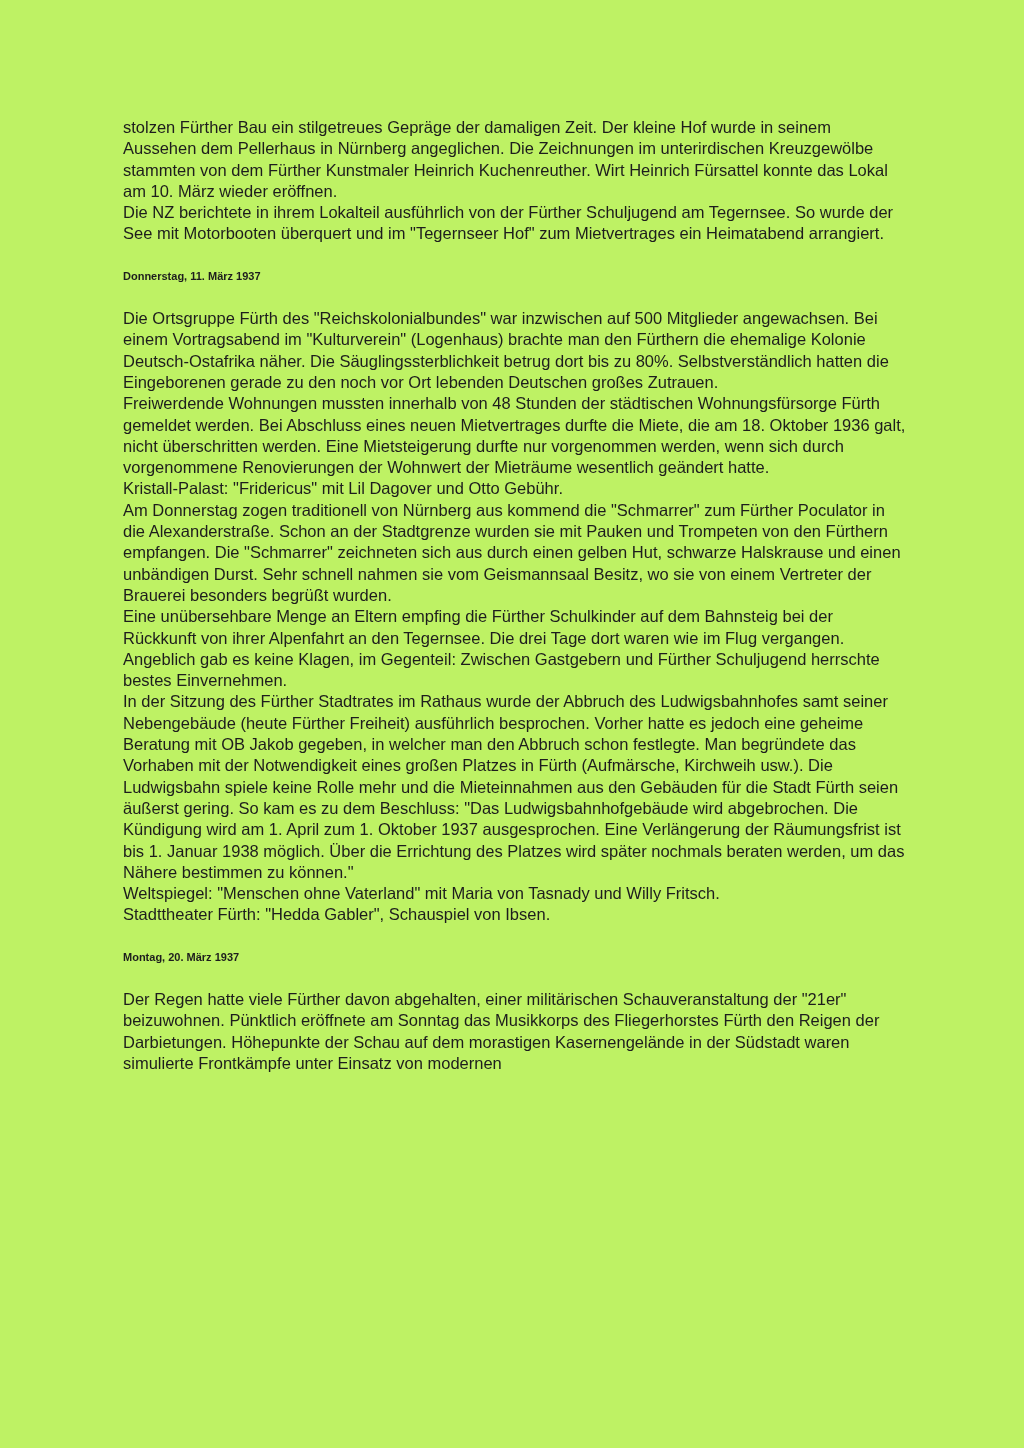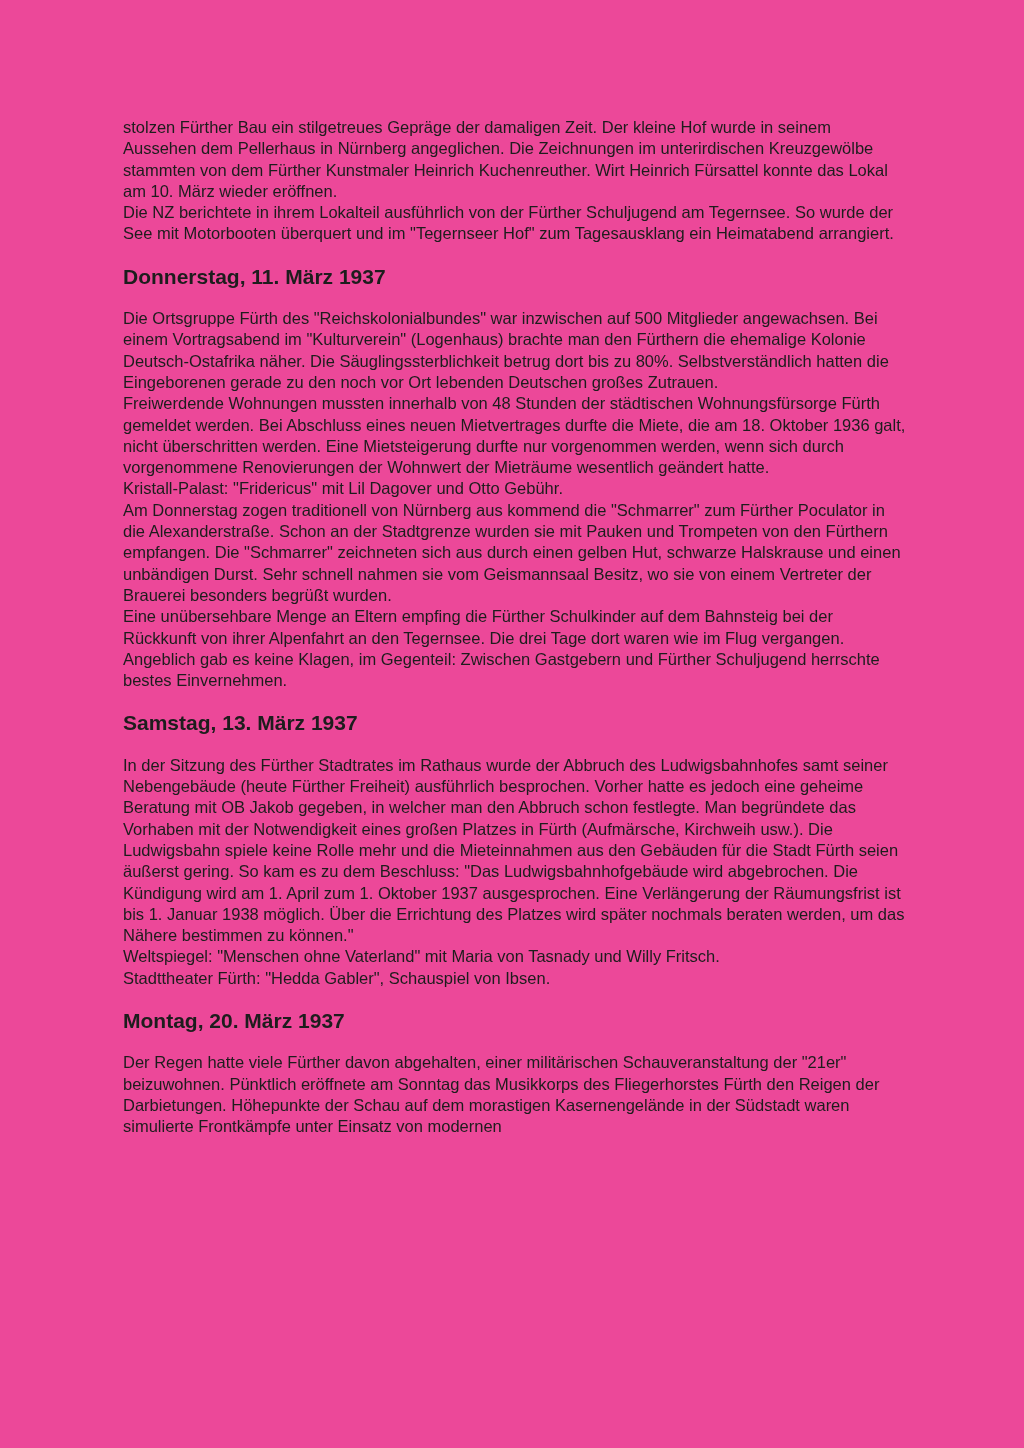--- a/index.html
+++ b/index.html
@@ -10,58 +10,57 @@
   body {
     width: 1024px;
     height: 1448px;
     font-family: "Liberation Sans", sans-serif;
     color: #1d1d1d;
   }
   .page {
     box-sizing: border-box;
     width: 1024px;
     height: 1448px;
-    background: #ec4899;
+    background: #bef264;
     padding: 117px 118px 40px 123px;
     overflow: hidden;
   }
   .para {
     margin: 0;
     font-size: 16.5px;
     line-height: 21.3px;
     font-weight: 400;
     text-align: left;
     word-spacing: normal;
   }
   .heading {
     margin: 21px 0 21px 0;
-    font-size: 21px;
+    font-size: 11px;
     line-height: 21.3px;
     font-weight: 700;
   }
 </style>
 </head>
 <body>
 
 <div class="page">
 
   <p class="para">stolzen Fürther Bau ein stilgetreues Gepräge der damaligen Zeit. Der kleine Hof wurde in seinem Aussehen dem Pellerhaus in Nürnberg angeglichen. Die Zeichnungen im unterirdischen Kreuzgewölbe stammten von dem Fürther Kunstmaler Heinrich Kuchenreuther. Wirt Heinrich Fürsattel konnte das Lokal am 10. März wieder eröffnen.</p>
-  <p class="para">Die NZ berichtete in ihrem Lokalteil ausführlich von der Fürther Schuljugend am Tegernsee. So wurde der See mit Motorbooten überquert und im "Tegernseer Hof" zum Tagesausklang ein Heimatabend arrangiert.</p>
+  <p class="para">Die NZ berichtete in ihrem Lokalteil ausführlich von der Fürther Schuljugend am Tegernsee. So wurde der See mit Motorbooten überquert und im "Tegernseer Hof" zum Mietvertrages ein Heimatabend arrangiert.</p>
 
   <h3 class="heading">Donnerstag, 11. März 1937</h3>
 
   <p class="para">Die Ortsgruppe Fürth des "Reichskolonialbundes" war inzwischen auf 500 Mitglieder angewachsen. Bei einem Vortragsabend im "Kulturverein" (Logenhaus) brachte man den Fürthern die ehemalige Kolonie Deutsch-Ostafrika näher. Die Säuglingssterblichkeit betrug dort bis zu 80%. Selbstverständlich hatten die Eingeborenen gerade zu den noch vor Ort lebenden Deutschen großes Zutrauen.</p>
   <p class="para">Freiwerdende Wohnungen mussten innerhalb von 48 Stunden der städtischen Wohnungsfürsorge Fürth gemeldet werden. Bei Abschluss eines neuen Mietvertrages durfte die Miete, die am 18. Oktober 1936 galt, nicht überschritten werden. Eine Mietsteigerung durfte nur vorgenommen werden, wenn sich durch vorgenommene Renovierungen der Wohnwert der Mieträume wesentlich geändert hatte.</p>
   <p class="para">Kristall-Palast: "Fridericus" mit Lil Dagover und Otto Gebühr.</p>
 
 
   <p class="para">Am Donnerstag zogen traditionell von Nürnberg aus kommend die "Schmarrer" zum Fürther Poculator in die Alexanderstraße. Schon an der Stadtgrenze wurden sie mit Pauken und Trompeten von den Fürthern empfangen. Die "Schmarrer" zeichneten sich aus durch einen gelben Hut, schwarze Halskrause und einen unbändigen Durst. Sehr schnell nahmen sie vom Geismannsaal Besitz, wo sie von einem Vertreter der Brauerei besonders begrüßt wurden.</p>
   <p class="para">Eine unübersehbare Menge an Eltern empfing die Fürther Schulkinder auf dem Bahnsteig bei der Rückkunft von ihrer Alpenfahrt an den Tegernsee. Die drei Tage dort waren wie im Flug vergangen. Angeblich gab es keine Klagen, im Gegenteil: Zwischen Gastgebern und Fürther Schuljugend herrschte bestes Einvernehmen.</p>
 
-  <h3 class="heading">Samstag, 13. März 1937</h3>
 
   <p class="para">In der Sitzung des Fürther Stadtrates im Rathaus wurde der Abbruch des Ludwigsbahnhofes samt seiner Nebengebäude (heute Fürther Freiheit) ausführlich besprochen. Vorher hatte es jedoch eine geheime Beratung mit OB Jakob gegeben, in welcher man den Abbruch schon festlegte. Man begründete das Vorhaben mit der Notwendigkeit eines großen Platzes in Fürth (Aufmärsche, Kirchweih usw.). Die Ludwigsbahn spiele keine Rolle mehr und die Mieteinnahmen aus den Gebäuden für die Stadt Fürth seien äußerst gering. So kam es zu dem Beschluss: "Das Ludwigsbahnhofgebäude wird abgebrochen. Die Kündigung wird am 1. April zum 1. Oktober 1937 ausgesprochen. Eine Verlängerung der Räumungsfrist ist bis 1. Januar 1938 möglich. Über die Errichtung des Platzes wird später nochmals beraten werden, um das Nähere bestimmen zu können."</p>
   <p class="para">Weltspiegel: "Menschen ohne Vaterland" mit Maria von Tasnady und Willy Fritsch.</p>
   <p class="para">Stadttheater Fürth: "Hedda Gabler", Schauspiel von Ibsen.</p>
 
   <h3 class="heading">Montag, 20. März 1937</h3>
 
   <p class="para">Der Regen hatte viele Fürther davon abgehalten, einer militärischen Schauveranstaltung der "21er" beizuwohnen. Pünktlich eröffnete am Sonntag das Musikkorps des Fliegerhorstes Fürth den Reigen der Darbietungen. Höhepunkte der Schau auf dem morastigen Kasernengelände in der Südstadt waren simulierte Frontkämpfe unter Einsatz von modernen</p>
 
 </div>

